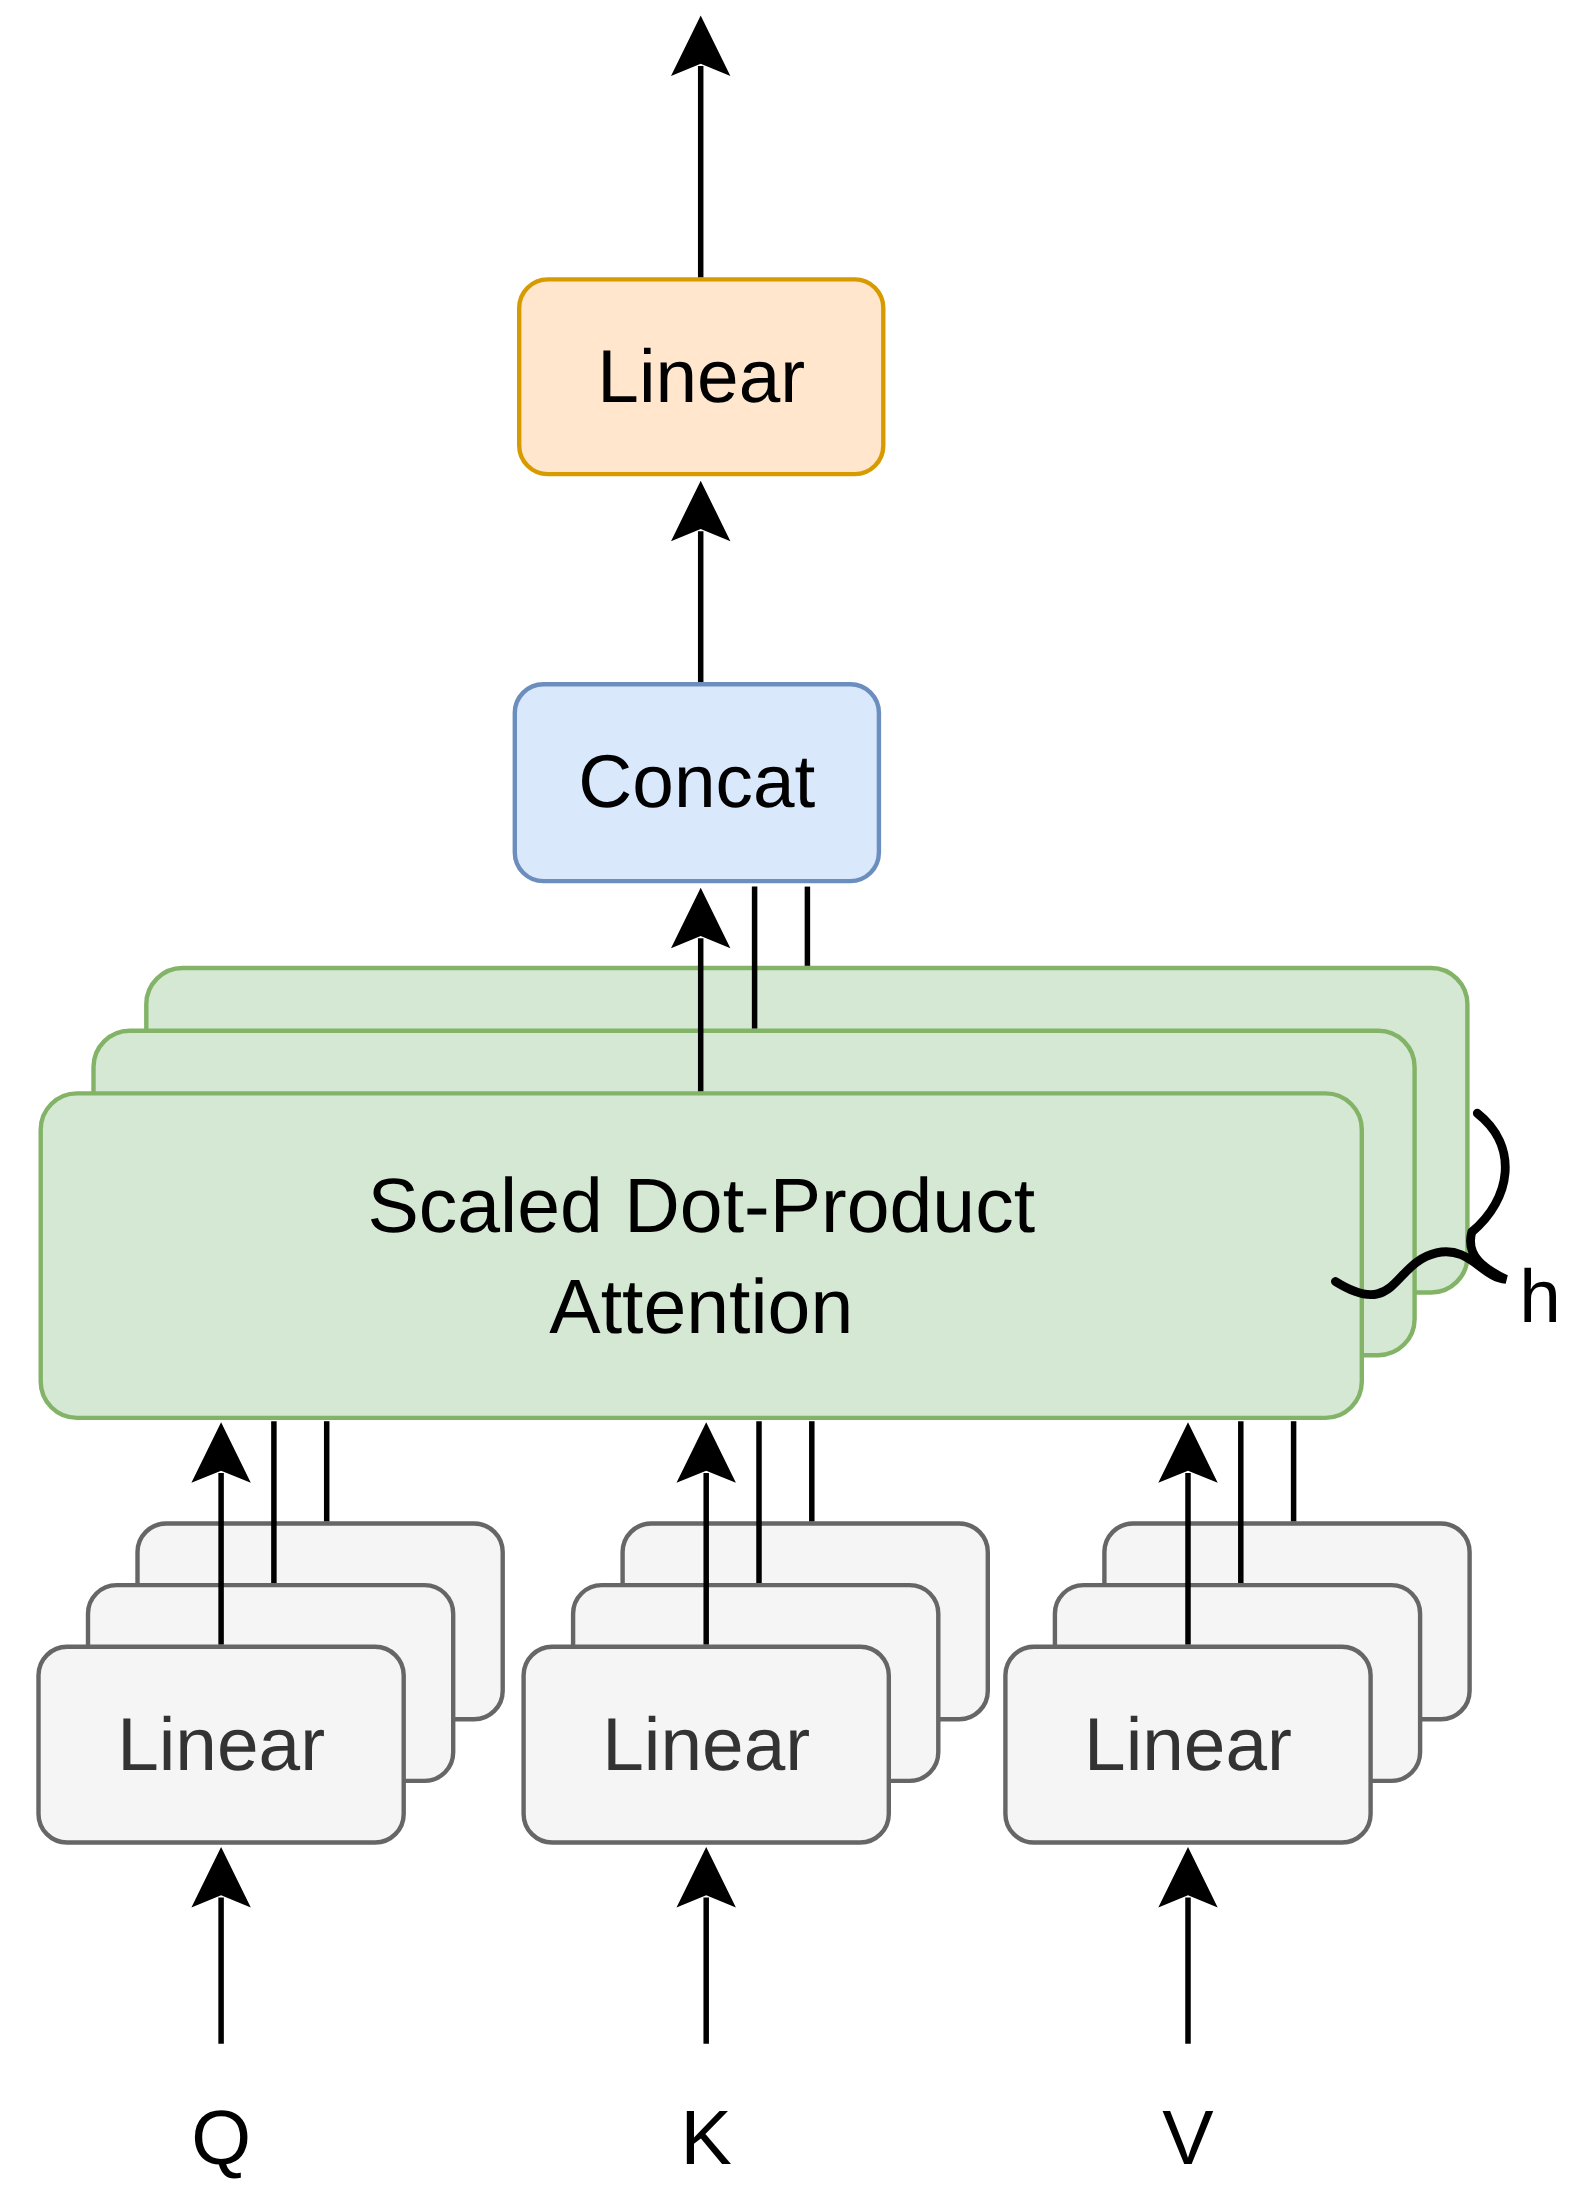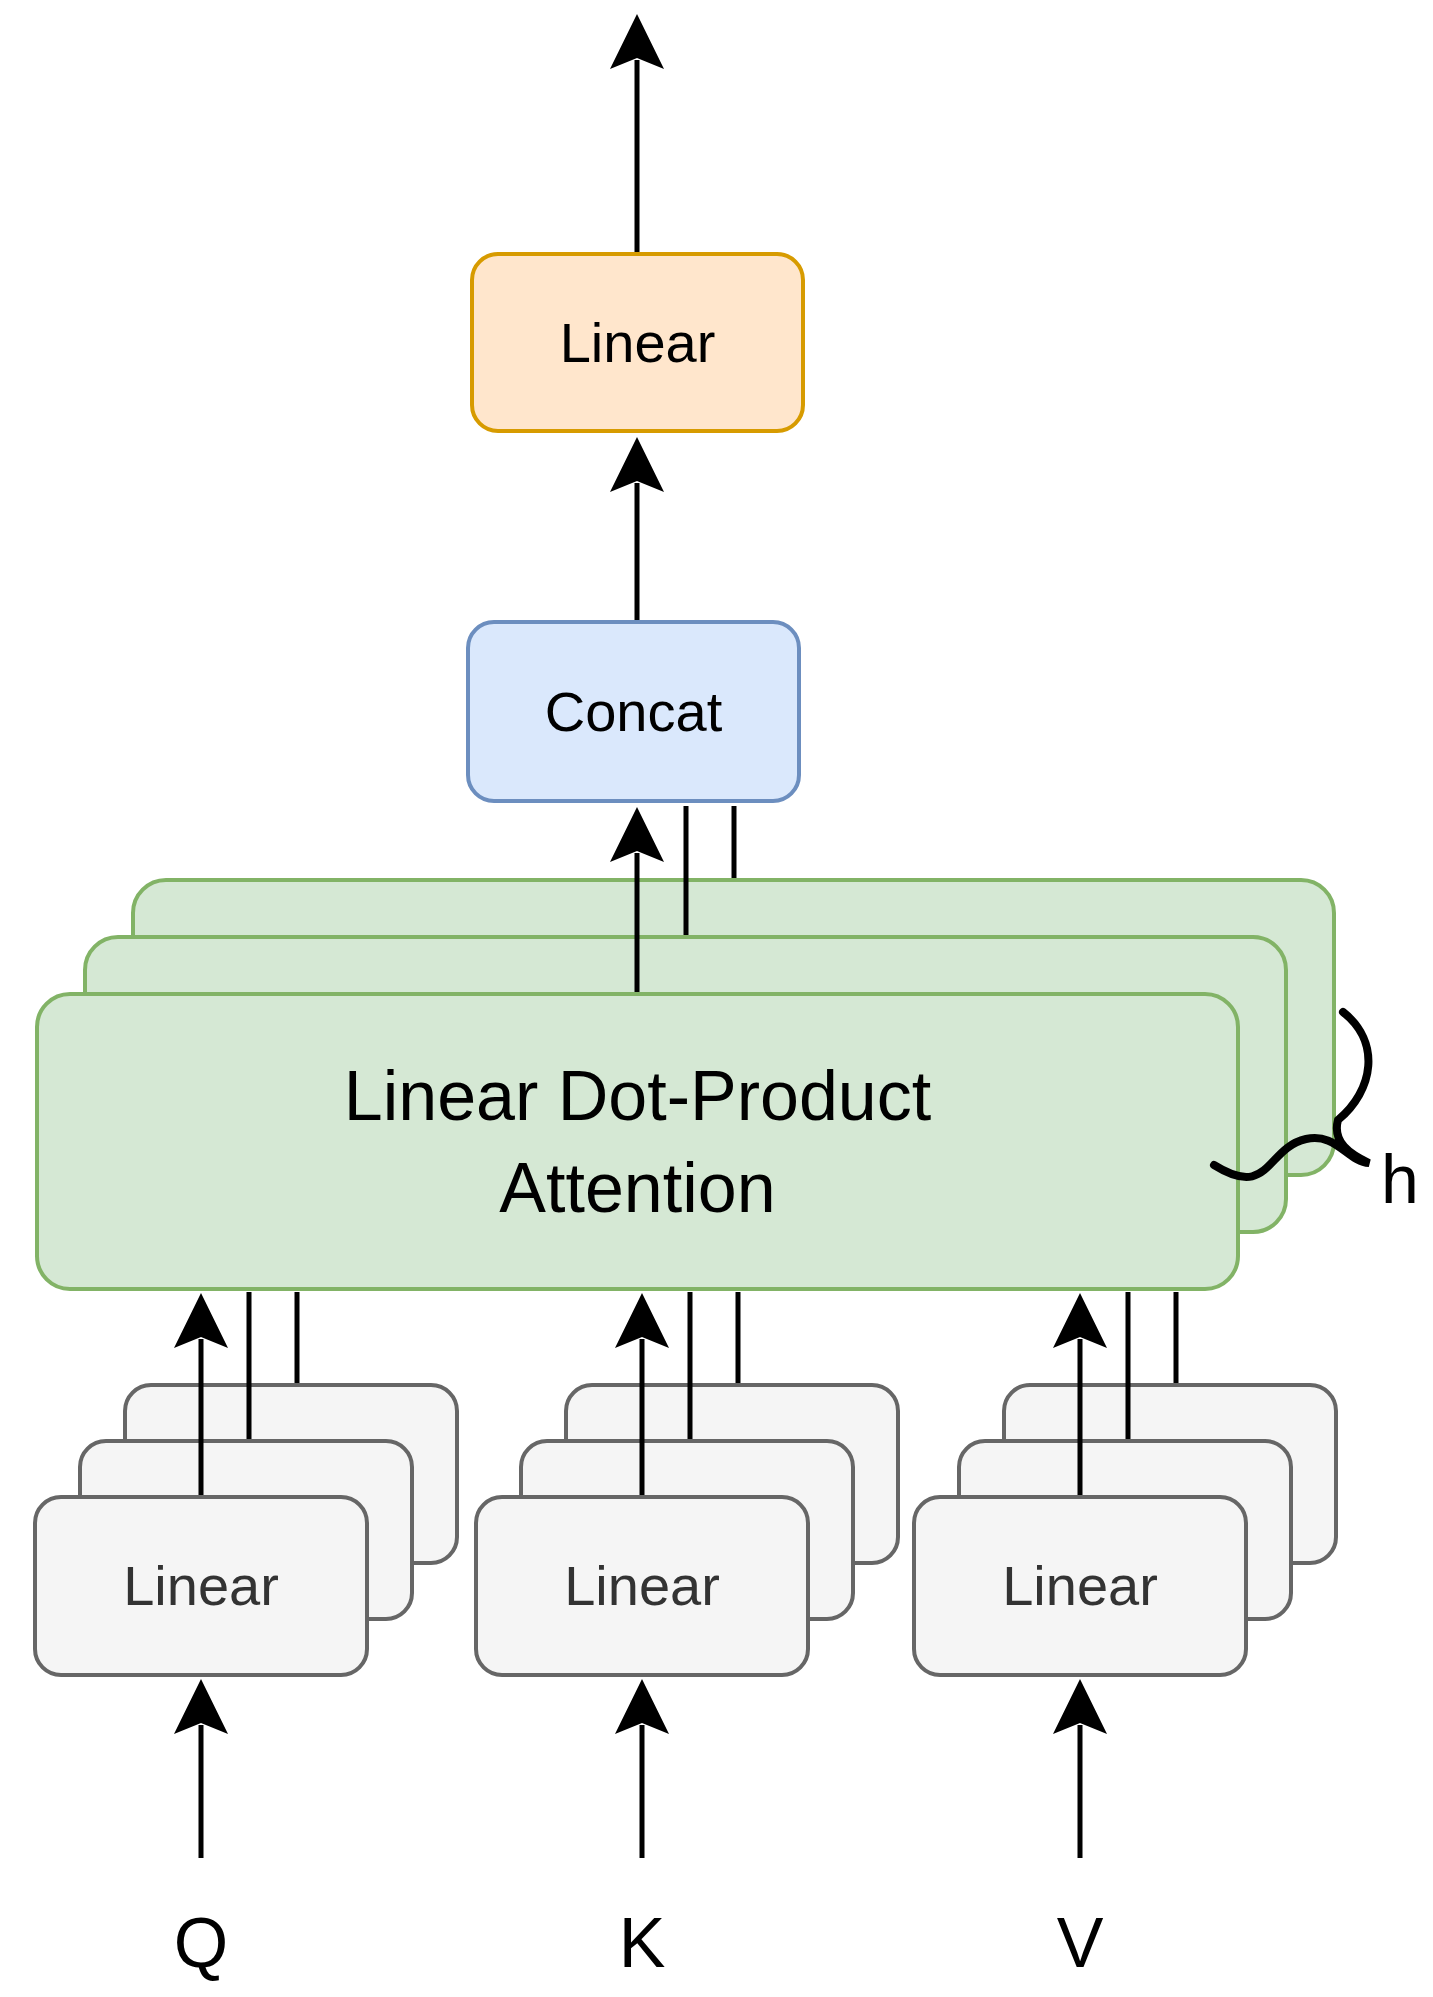--- a/index.html
+++ b/index.html
@@ -14,21 +14,21 @@
   .box {
     position: absolute;
     box-sizing: border-box;
     display: flex;
     flex-direction: column;
     align-items: center;
     justify-content: center;
     text-align: center;
   }
   .box .label {
-    font-size: 56px;
+    font-size: 68px;
     color: #000000;
     line-height: 1.1;
     white-space: nowrap;
   }
   .attn-label { font-size: 70px; line-height: 92px; color: #000; white-space: nowrap; }
   .green {
     background: var(--attention-fill, #D5E8D4);
     border: 4px solid var(--attention-stroke, #82B366);
     border-radius: 35px;
   }
@@ -75,21 +75,21 @@
   svg .brace { stroke: var(--arrow, #000000); stroke-width: 8; fill: none; stroke-linecap: round; }
 </style>
 </head>
 <body>
 
 <div class="canvas">
 
   <div class="box green" style="left:131px; top:878px; width:1205px; height:299px;"></div>
   <div class="box green" style="left:83px; top:935px; width:1205px; height:299px;"></div>
   <div class="box green" style="left:35px; top:992px; width:1205px; height:299px;">
-    <div class="attn-label">Linear Dot-Product</div>
+    <div class="attn-label">Scaled Dot-Product</div>
     <div class="attn-label">Attention</div>
   </div>
 
   <div class="box gray" style="left:123px; top:1383px; width:336px; height:182px;"></div>
   <div class="box gray" style="left:78px; top:1439px; width:336px; height:182px;"></div>
   <div class="box gray" style="left:33px; top:1495px; width:336px; height:182px;">
     <div class="label">Linear</div>
   </div>
 
   <div class="box gray" style="left:564px; top:1383px; width:336px; height:182px;"></div>

